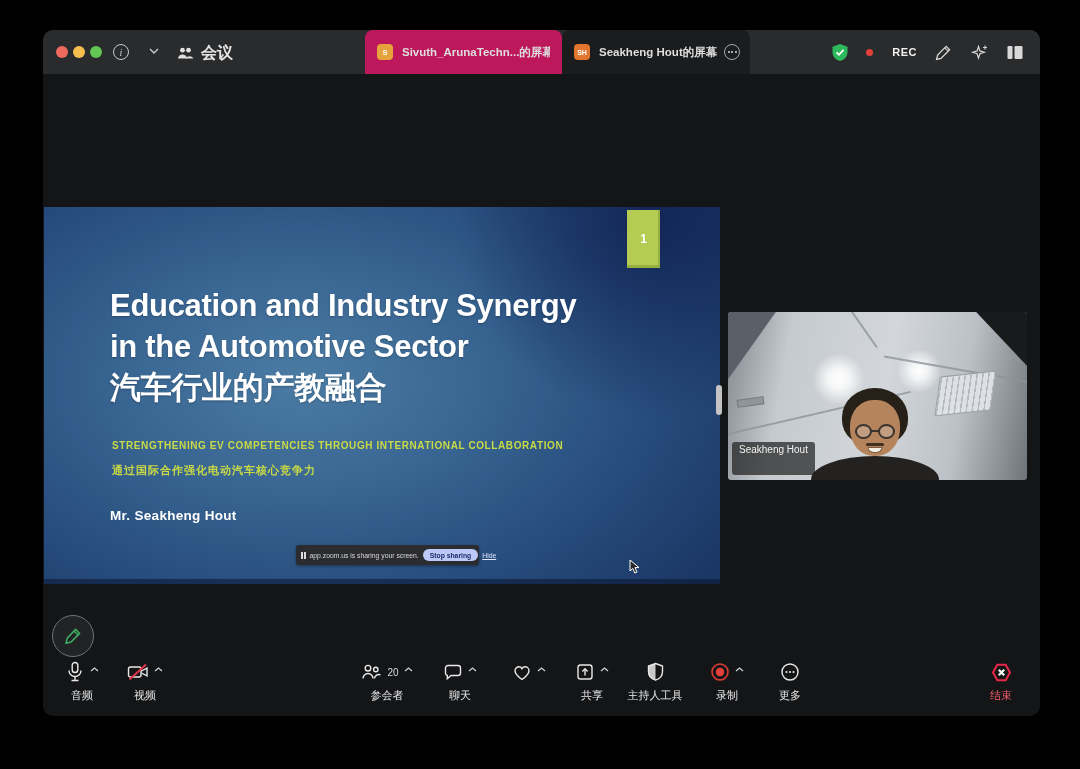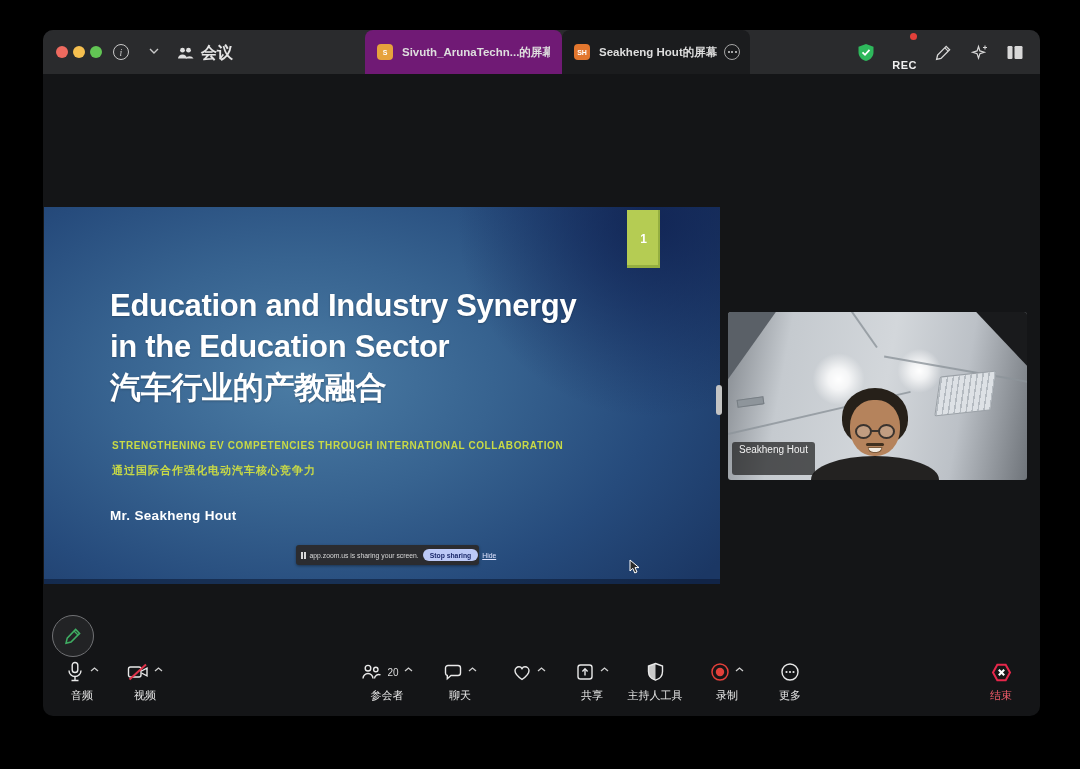--- a/index.html
+++ b/index.html
@@ -19,34 +19,34 @@
   .tb-ico { position:absolute; top:14px; display:flex; align-items:center; justify-content:center; }
   #info-btn { left:70px; width:16px; height:16px; border:1.2px solid #c9c9c9; border-radius:50%;
               color:#c9c9c9; font-size:10px; font-style:italic; font-family:"Liberation Serif",serif; }
   #tb-chevron { left:106px; top:18px; }
   #meeting-group { position:absolute; left:134px; top:13px; display:flex; align-items:center; gap:7px;
                    color:#e6e6e6; font-size:16px; font-weight:bold; }
 
   
   .tab { position:absolute; top:0; height:44px; display:flex; align-items:center; gap:9px;
          padding:0 12px; font-size:11.5px; font-weight:bold; color:#dedede; }
-  #tab-1 { left:322px; width:197px; background:#701a75; border-radius:8px 8px 0 0; }
+  #tab-1 { left:322px; width:197px; background:#be185d; border-radius:8px 8px 0 0; }
   #tab-2 { left:519px; width:188px; background:#1b1c1e; border-radius:8px 8px 0 0; }
   .tab-badge { width:16px; height:16px; border-radius:4px; color:#fff; font-size:7px; font-weight:bold;
                display:flex; align-items:center; justify-content:center; flex:0 0 16px; }
   #tab-1 .tab-badge { background:#e6a23c; }
   #tab-2 .tab-badge { background:#e2762e; }
   .tab-label { white-space:nowrap; overflow:hidden; }
   #tab-more { position:absolute; right:10px; top:14px; width:16px; height:16px; border:1px solid #a5a5a5;
               border-radius:50%; display:flex; align-items:center; justify-content:center; gap:1.5px; }
   #tab-more i { width:2px; height:2px; border-radius:50%; background:#d5d5d5; }
 
   
   #tb-right { position:absolute; right:16px; top:0; height:44px; display:flex; align-items:center; gap:17px; }
-  #rec-group { display:flex; align-items:flex-end; gap:19px;flex-direction:column; }
+  #rec-group { display:flex; align-items:center; gap:19px; }
   #rec-dot { width:7px; height:7px; border-radius:50%; background:#e3403a; }
   #rec-label { color:#f0f0f0; font-size:11px; font-weight:bold; letter-spacing:0.5px; }
 
   
   #slide { position:absolute; left:1px; top:177px; width:676px; height:377px; overflow:hidden;
            background:
              radial-gradient(circle 260px at 90% 4%, rgba(16,34,82,0.85), rgba(16,34,82,0) 75%),
              radial-gradient(ellipse 75% 85% at 38% 46%, #4b7ca4 0%, #376390 38%, #264b7c 70%, #1b3764 100%); }
   #slide::after { content:""; position:absolute; left:0; bottom:0; width:100%; height:5px;
                   background:rgba(10,22,48,0.55); }
@@ -199,21 +199,21 @@
         <rect x="8.5" y="2" width="8" height="13" rx="1.2" fill="#d8d8d8"></rect>
       </svg>
     </div>
   </div>
 
   <div id="slide">
     <div id="page-number-box">1</div>
 
     <div id="slide-title">
       <div>Education and Industry Synergy</div>
-      <div>in the Education Sector</div>
+      <div>in the Automotive Sector</div>
       <div>汽车行业的产教融合</div>
     </div>
 
     <div id="slide-sub-en">STRENGTHENING EV COMPETENCIES THROUGH INTERNATIONAL COLLABORATION</div>
     <div id="slide-sub-zh">通过国际合作强化电动汽车核心竞争力</div>
     <div id="presenter">Mr. Seakheng Hout</div>
 
     <div id="share-banner">
       <span id="pause-icon">
           <i></i>

